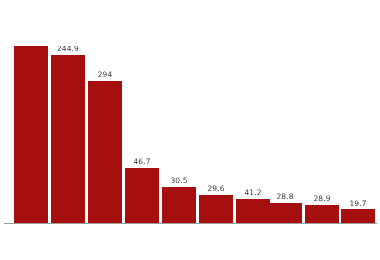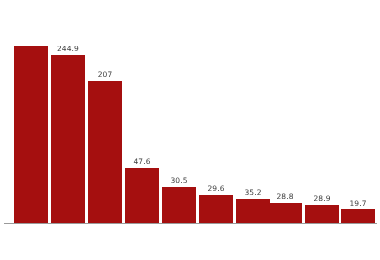--- a/index.html
+++ b/index.html
@@ -89,41 +89,41 @@
       <div class="bar-value" style="bottom:182px;"></div>
       <div class="bar" style="height:180px;"></div>
     </div>
 
     <div class="bar-group" style="left:51px;">
       <div class="bar-value" style="bottom:170px;">244.9</div>
       <div class="bar" style="height:168px;"></div>
     </div>
 
     <div class="bar-group" style="left:88px;">
-      <div class="bar-value" style="bottom:144px;">207</div>
+      <div class="bar-value" style="bottom:144px;">294</div>
       <div class="bar" style="height:142px;"></div>
     </div>
 
     <div class="bar-group" style="left:125px;">
-      <div class="bar-value" style="bottom:57px;">47.6</div>
+      <div class="bar-value" style="bottom:57px;">46.7</div>
       <div class="bar" style="height:55px;"></div>
     </div>
 
     <div class="bar-group" style="left:162px;">
       <div class="bar-value" style="bottom:38px;">30.5</div>
       <div class="bar" style="height:36px;"></div>
     </div>
 
     <div class="bar-group" style="left:199px;">
       <div class="bar-value" style="bottom:30px;">29.6</div>
       <div class="bar" style="height:28px;"></div>
     </div>
 
     <div class="bar-group" style="left:236px;">
-      <div class="bar-value" style="bottom:26px;">35.2</div>
+      <div class="bar-value" style="bottom:26px;">41.2</div>
       <div class="bar" style="height:24px;"></div>
     </div>
 
     <div class="bar-group" style="left:268px;">
       <div class="bar-value" style="bottom:22px;">28.8</div>
       <div class="bar" style="height:20px;"></div>
     </div>
 
     <div class="bar-group" style="left:305px;">
       <div class="bar-value" style="bottom:20px;">28.9</div>

